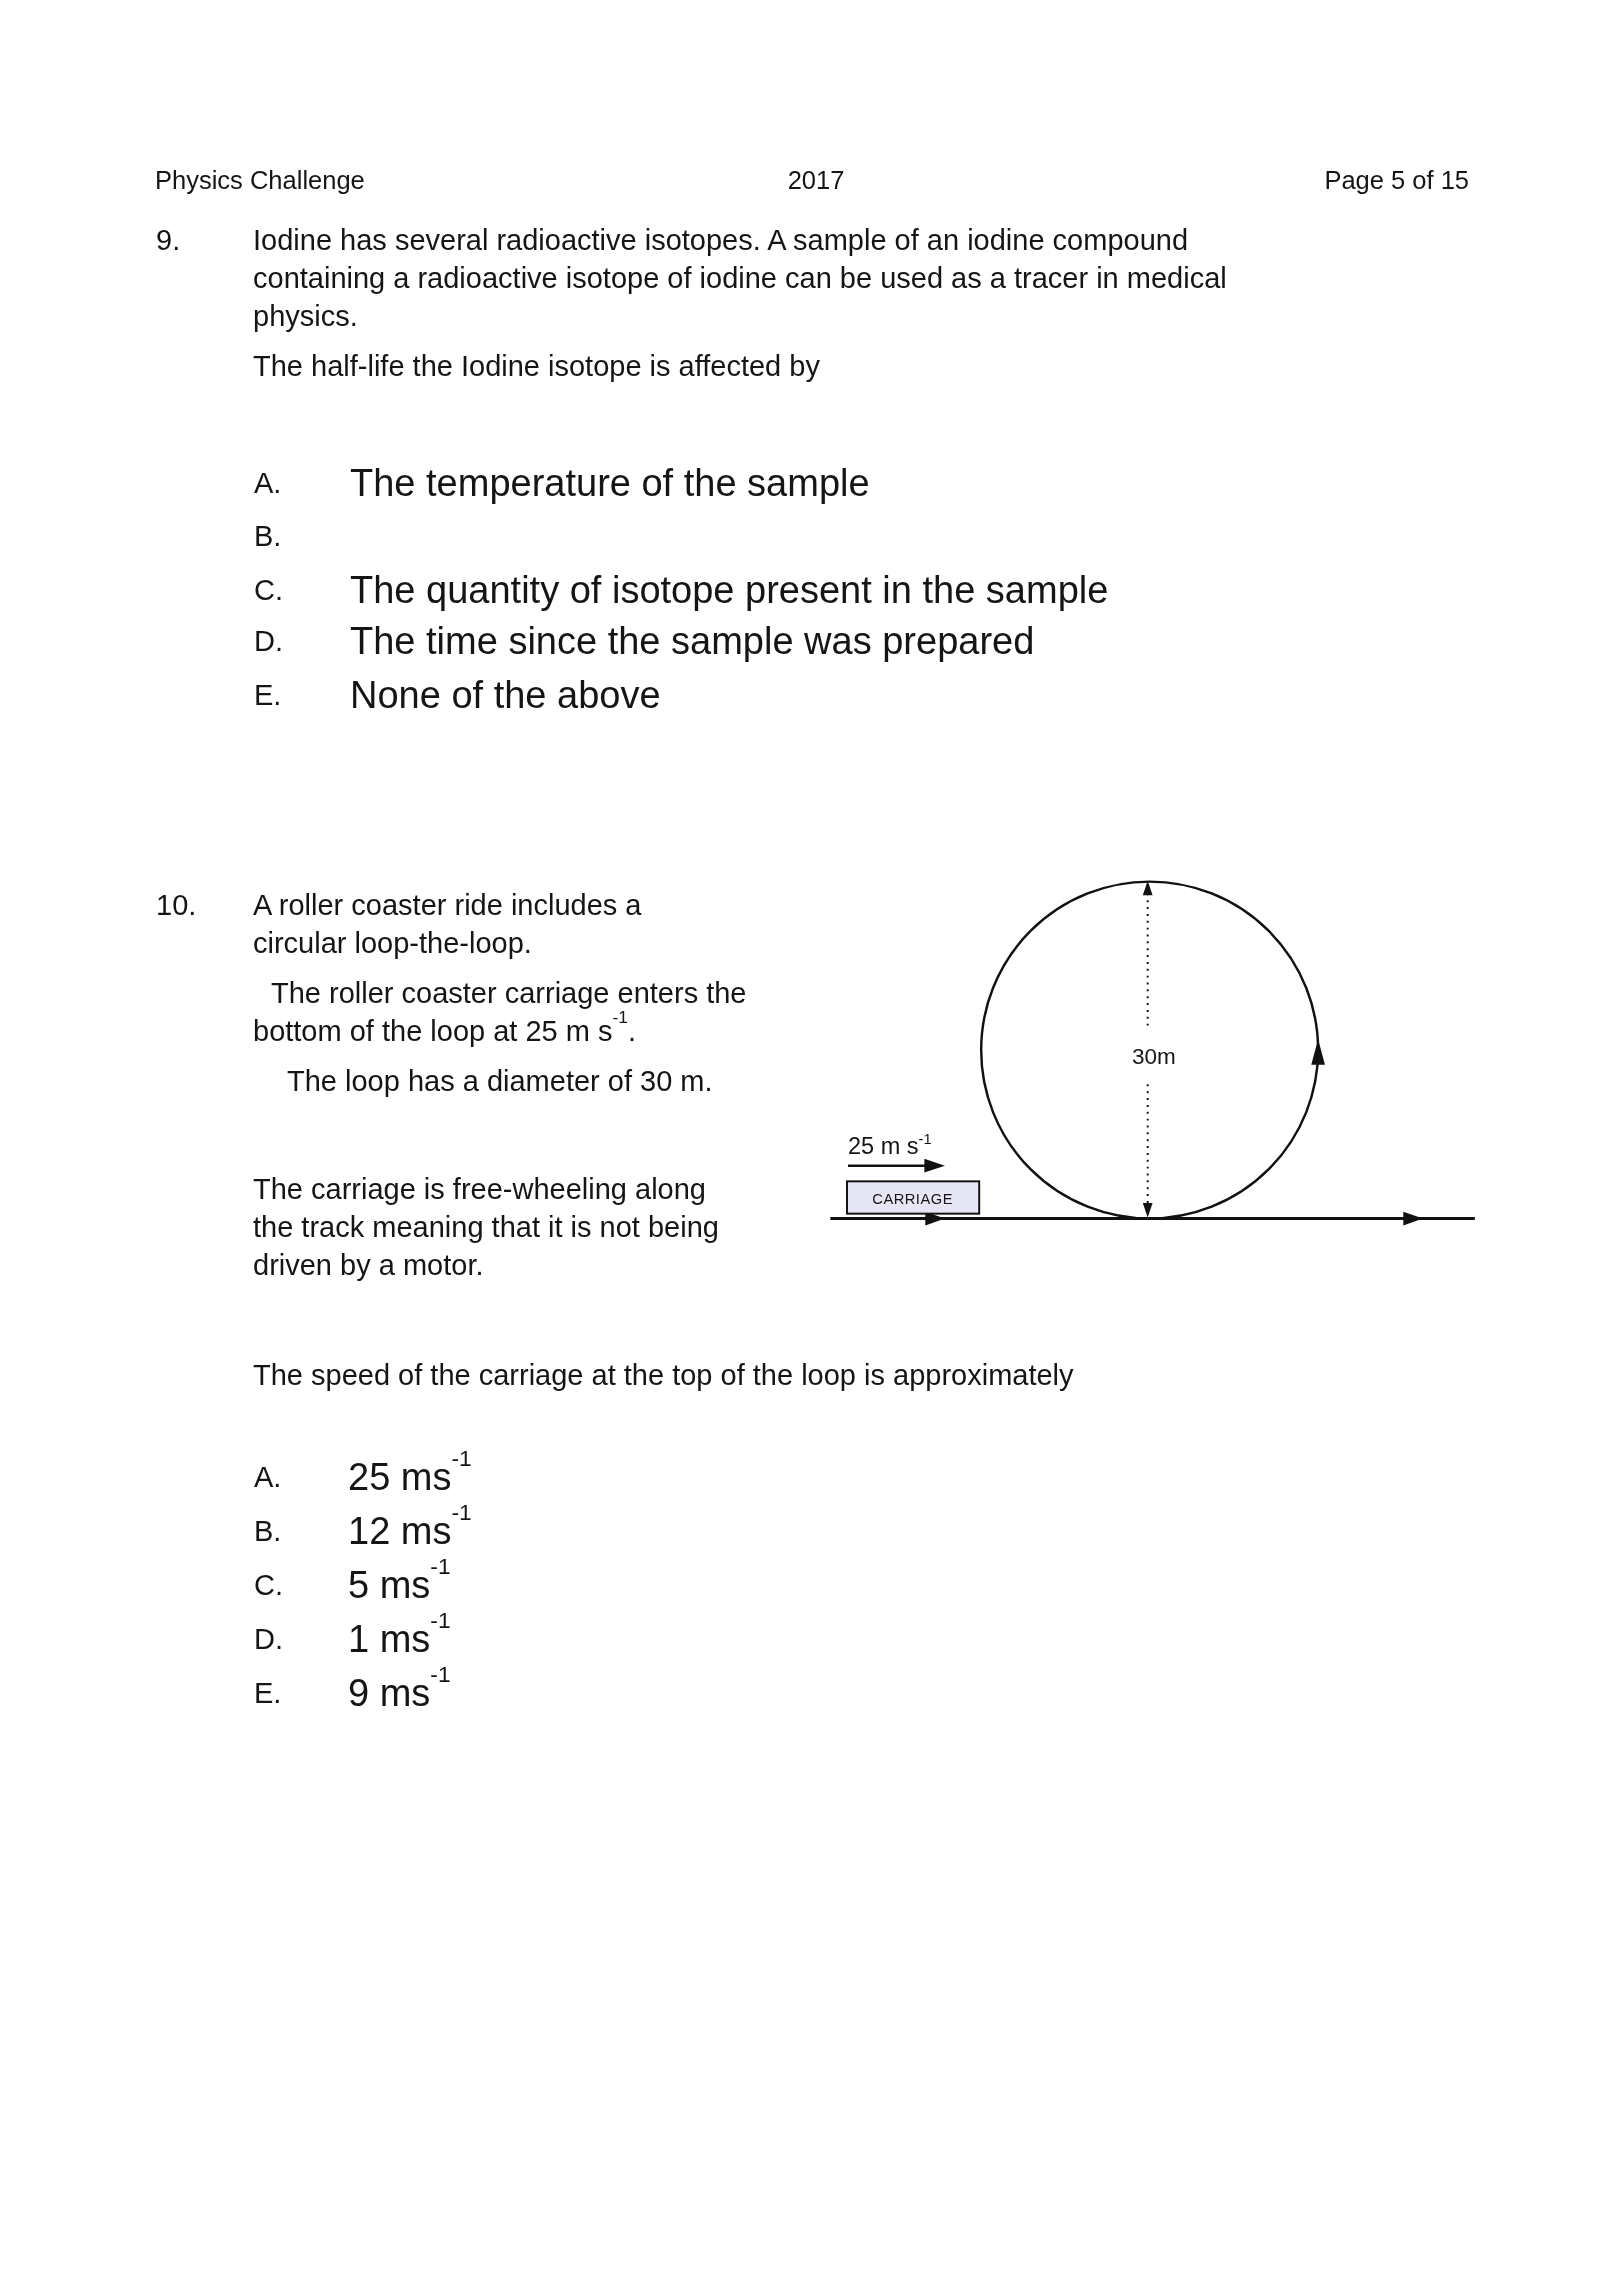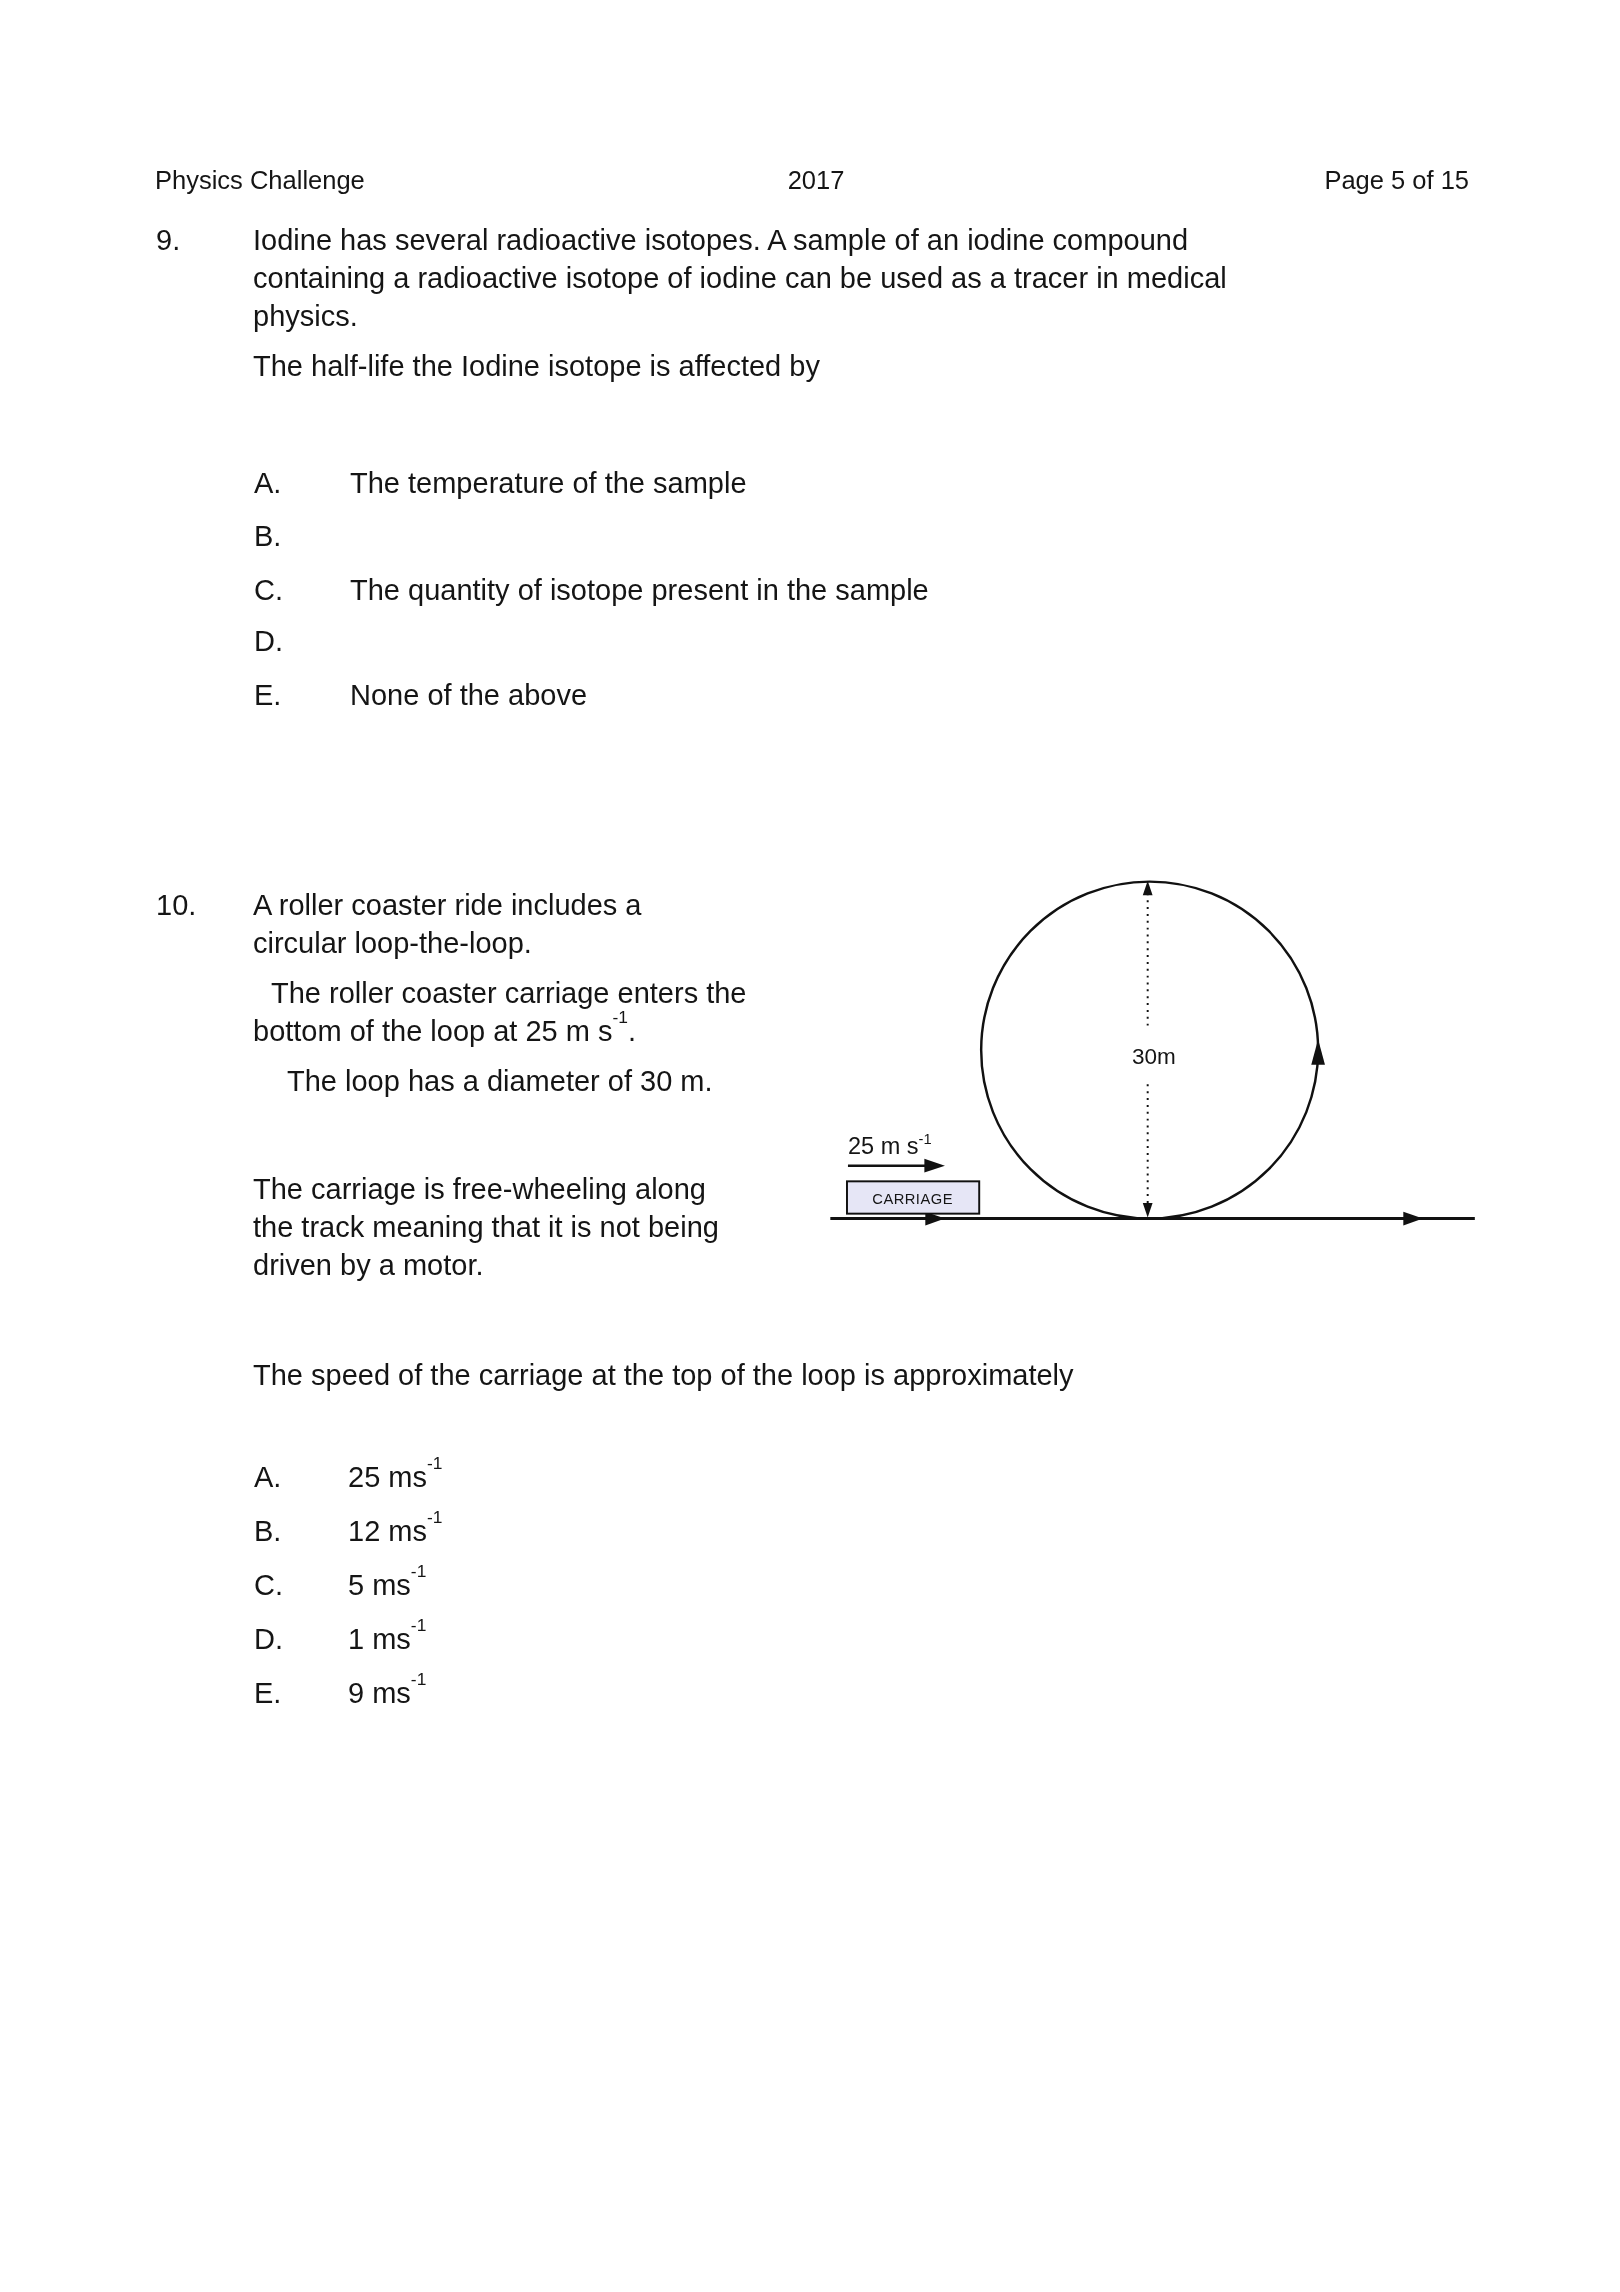--- a/index.html
+++ b/index.html
@@ -21,21 +21,21 @@
     position:absolute;
     font-size:25.5px;
     line-height:25.5px;
     white-space:nowrap;
     margin-top:7px;
   }
   .qnum  { left:156px; }
   .qtext { left:253px; }
   .optrow { position:absolute; left:0; top:0; height:29px; width:1620px; }
   .optletter { position:absolute; left:254px; font-size:29px; line-height:29px; }
-  .opttext   { position:absolute; left:350px; font-size:29px; line-height:29px; white-space:nowrap; }
+  .opttext   { position:absolute; left:350px; font-size:38px; line-height:29px; white-space:nowrap; }
   sup.unit {
     font-size:0.60em;
     position:relative;
     top:-0.45em;
     line-height:0;
   }
   svg text { font-family:"Liberation Sans", sans-serif; fill:#151515; }
 </style>
 </head>
 <body>
@@ -56,20 +56,21 @@
 </div>
 <div class="optrow" style="top:522px;">
   <span class="optletter">B.</span>
 </div>
 <div class="optrow" style="top:576px;">
   <span class="optletter">C.</span>
   <span class="opttext">The quantity of isotope present in the sample</span>
 </div>
 <div class="optrow" style="top:627px;">
   <span class="optletter">D.</span>
+  <span class="opttext">The time since the sample was prepared</span>
 </div>
 <div class="optrow" style="top:681px;">
   <span class="optletter">E.</span>
   <span class="opttext">None of the above</span>
 </div>
 
 <div class="line qnum" style="top:891px;">10.</div>
 <div class="line qtext" style="top:891px;">A roller coaster ride includes a</div>
 <div class="line qtext" style="top:929px;">circular loop-the-loop.</div>
 

